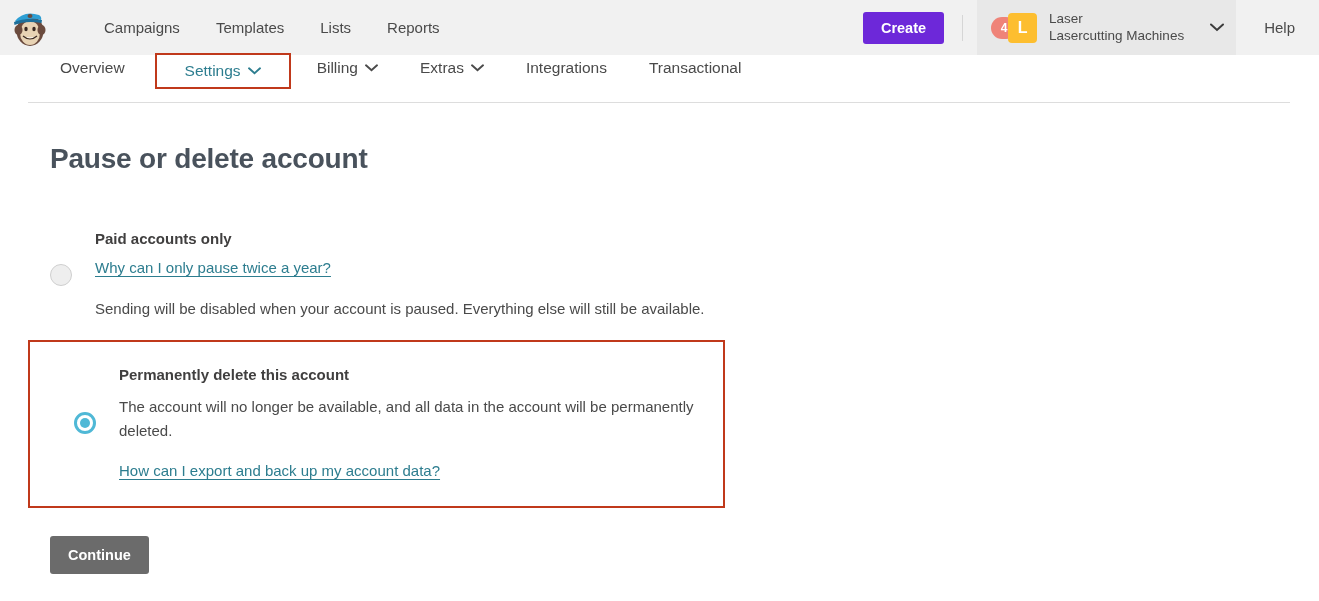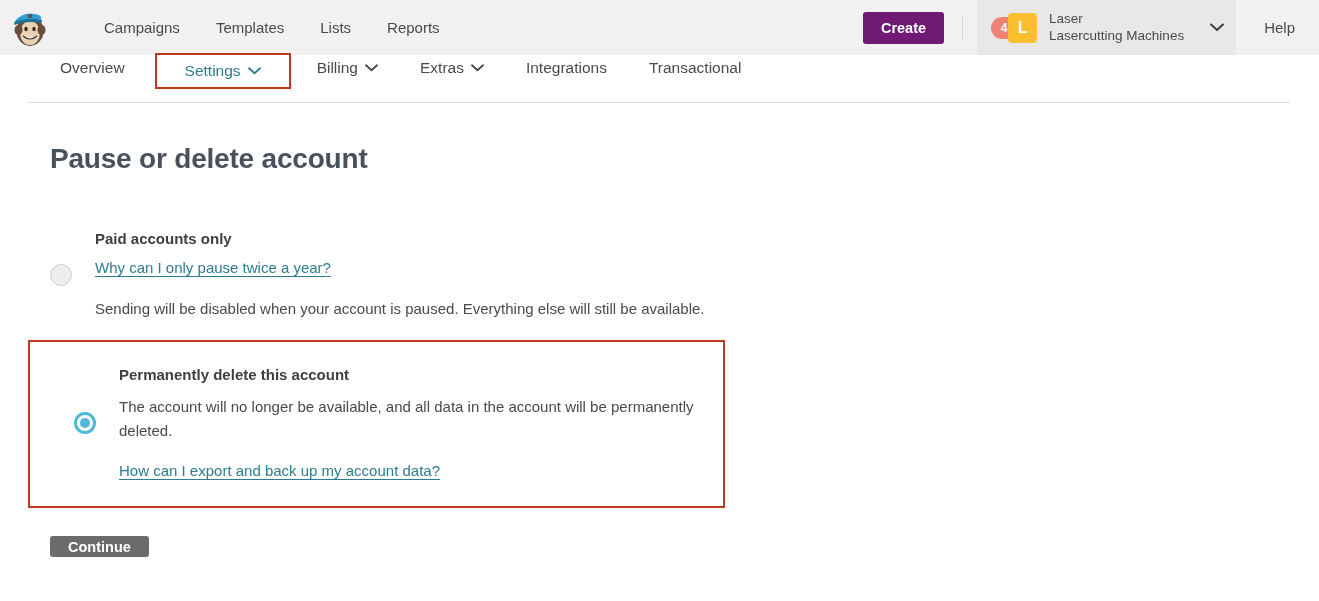--- a/index.html
+++ b/index.html
@@ -55,21 +55,21 @@
   }
 
   .topbar-right {
     margin-left: auto;
     display: flex;
     align-items: center;
     height: 55px;
   }
 
   .create-btn {
-    background: #701a75;
+    background: #6d28d9;
     color: #ffffff;
     border: none;
     border-radius: 3px;
     font-family: "Liberation Sans", sans-serif;
     font-size: 14.5px;
     font-weight: bold;
     height: 32px;
     padding: 0 18px;
     cursor: pointer;
     line-height: 32px;
@@ -297,21 +297,21 @@
     position: absolute;
     left: 50px;
     top: 433px;
     background: #6b6b6b;
     color: #ffffff;
     border: none;
     border-radius: 3px;
     font-family: "Liberation Sans", sans-serif;
     font-size: 14.5px;
     font-weight: bold;
-    height: 21px;
+    height: 38px;
     padding: 0 18px;
     cursor: pointer;
   }
 </style>
 </head>
 <body>
 
 <div class="topbar">
 
   <div class="logo-wrap">

